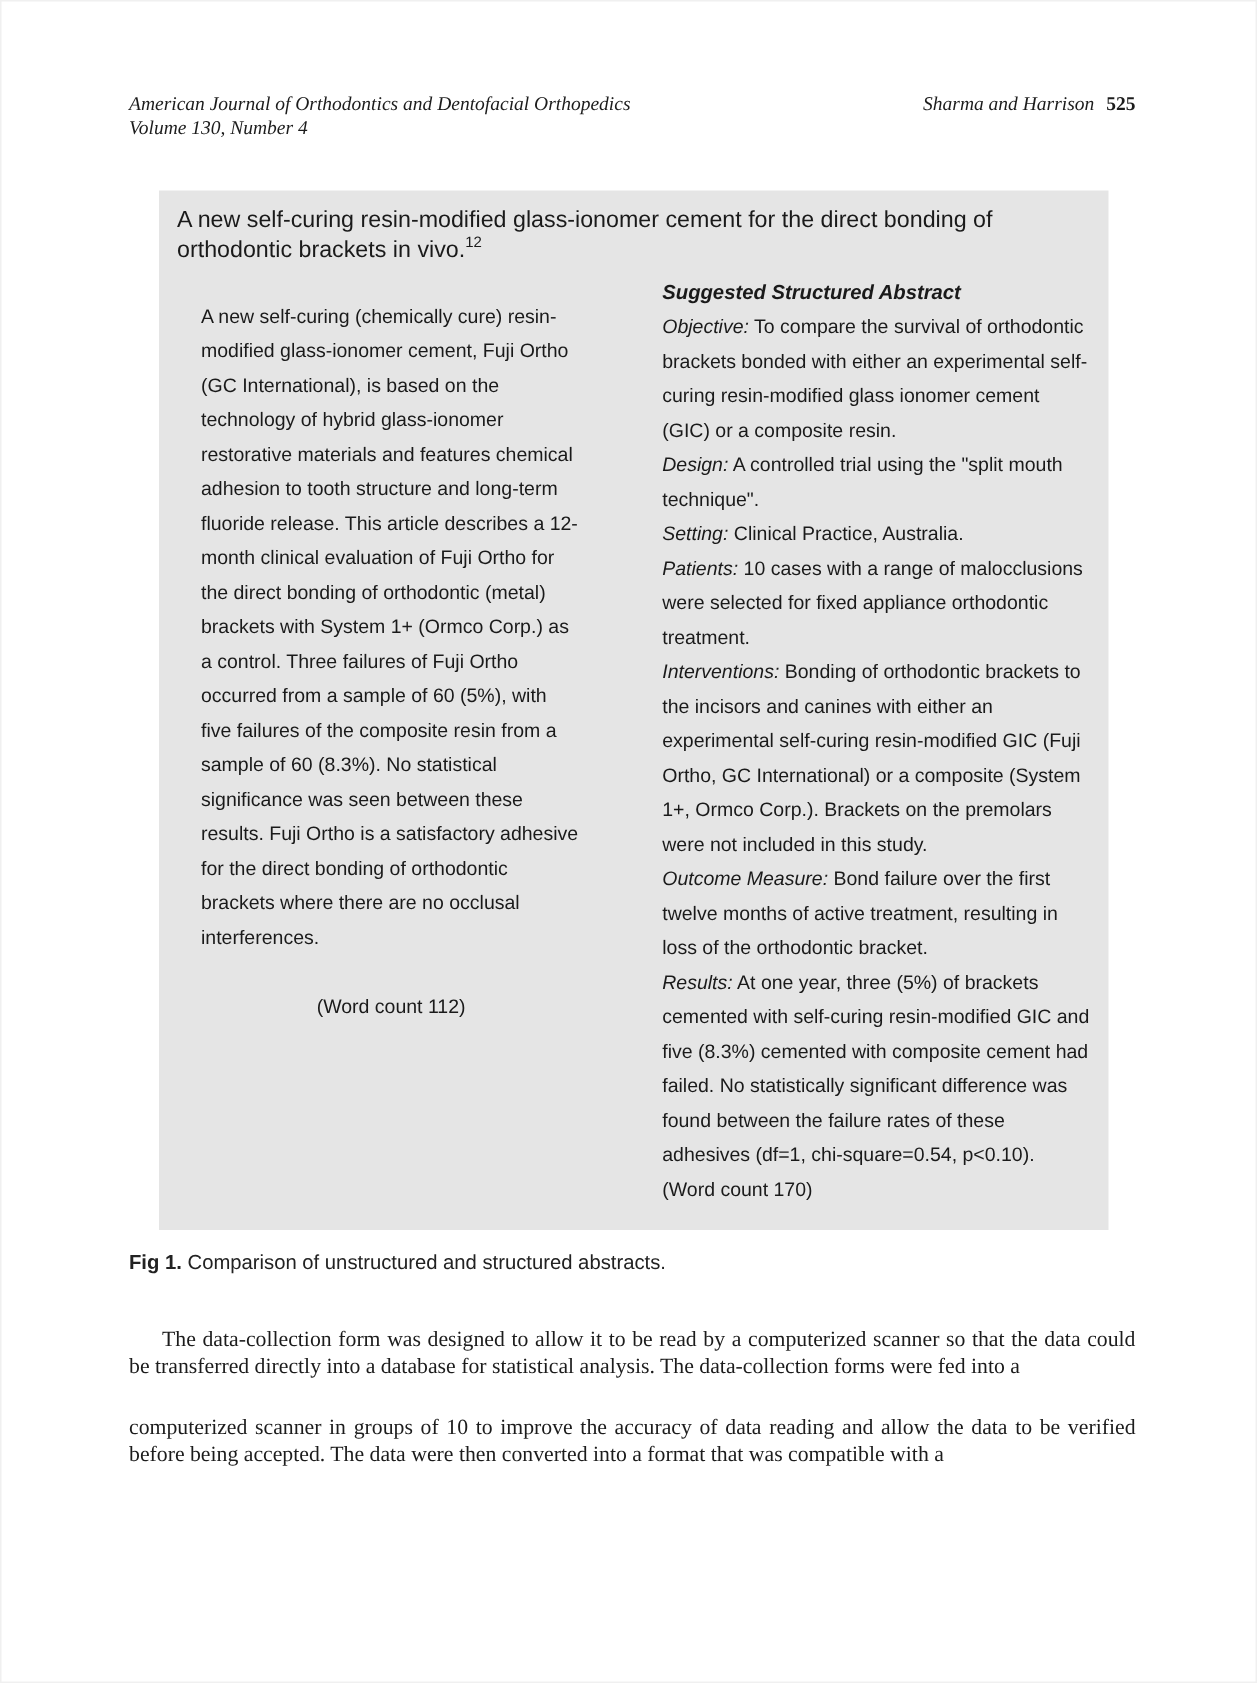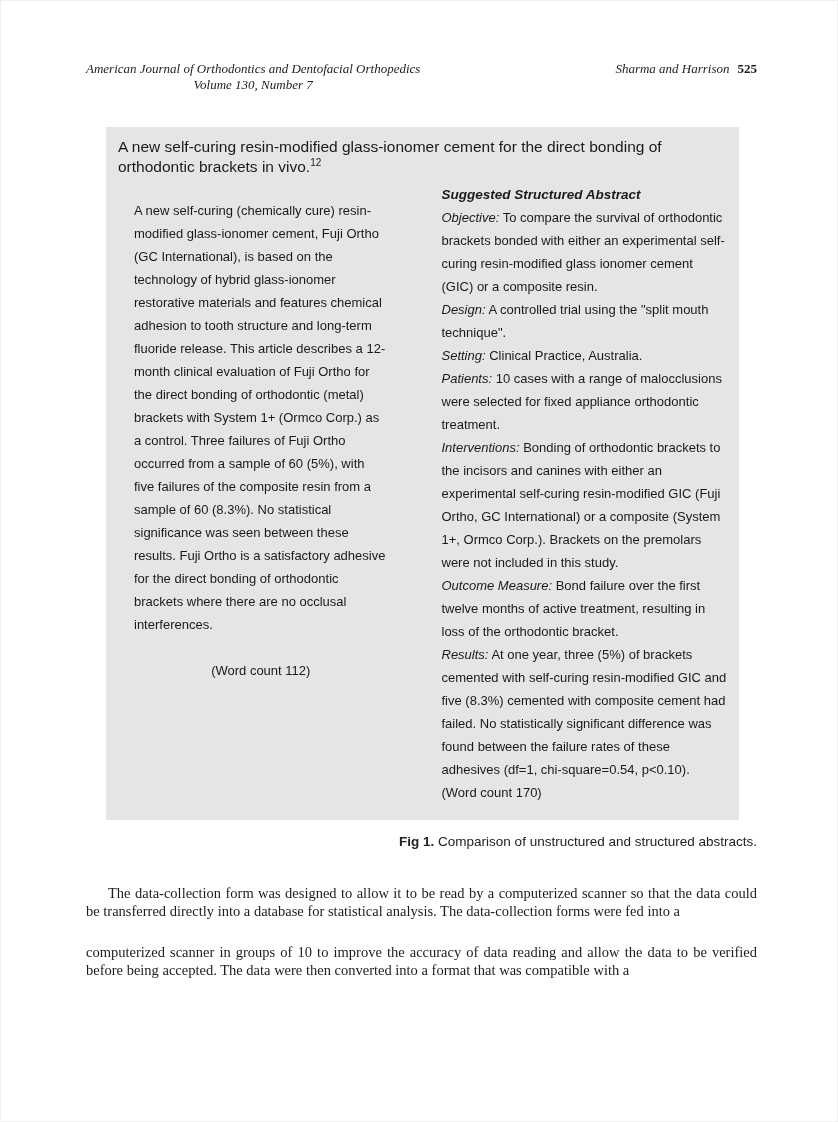--- a/index.html
+++ b/index.html
@@ -21,21 +21,21 @@
   }
 
   
   .journal-header {
     display: flex;
     justify-content: space-between;
     align-items: flex-start;
     font-size: 13px;
     line-height: 16px;
   }
-  .journal-left { font-style: italic; text-align: center; }
+  .journal-left { font-style: italic; }
   .journal-right { white-space: nowrap; }
   .journal-authors { font-style: italic; }
   .journal-page { font-weight: bold; font-style: normal; margin-left: 8px; }
 
   
   .figure-box {
     margin: 34px 18px 0 20px;
     background: #e5e5e5;
     padding: 10px 12px 16px 12px;
     font-family: Liberation Sans, sans-serif;
@@ -70,21 +70,21 @@
   .word-count-left {
     margin-top: 23px;
     text-align: center;
   }
   .section-para { margin: 0; }
   .section-label { font-style: italic; }
 
   
   .figure-caption {
     margin-top: 14px;
-    text-align: right;
+    text-align: left;
     font-family: "Liberation Sans", sans-serif;
     font-size: 13.5px;
     color: #222222;
   }
   .caption-label { font-weight: bold; }
 
   
   .body-text {
     margin-top: 36px;
     display: flex;
@@ -99,21 +99,21 @@
   .first-para { text-indent: 22px; }
 </style>
 </head>
 <body>
 
 <div class="page">
 
   <div class="journal-header">
     <div class="journal-left">
       <div>American Journal of Orthodontics and Dentofacial Orthopedics</div>
-      <div>Volume 130, Number 7</div>
+      <div>Volume 130, Number 4</div>
     </div>
     <div class="journal-right">
       <span class="journal-authors">Sharma and Harrison</span><span class="journal-page">525</span>
     </div>
   </div>
 
   <div class="figure-box">
     <div class="fig-title">
       <span>A new self-curing resin-modified glass-ionomer cement for the direct bonding of orthodontic brackets in vivo.</span><sup>12</sup>
     </div>

